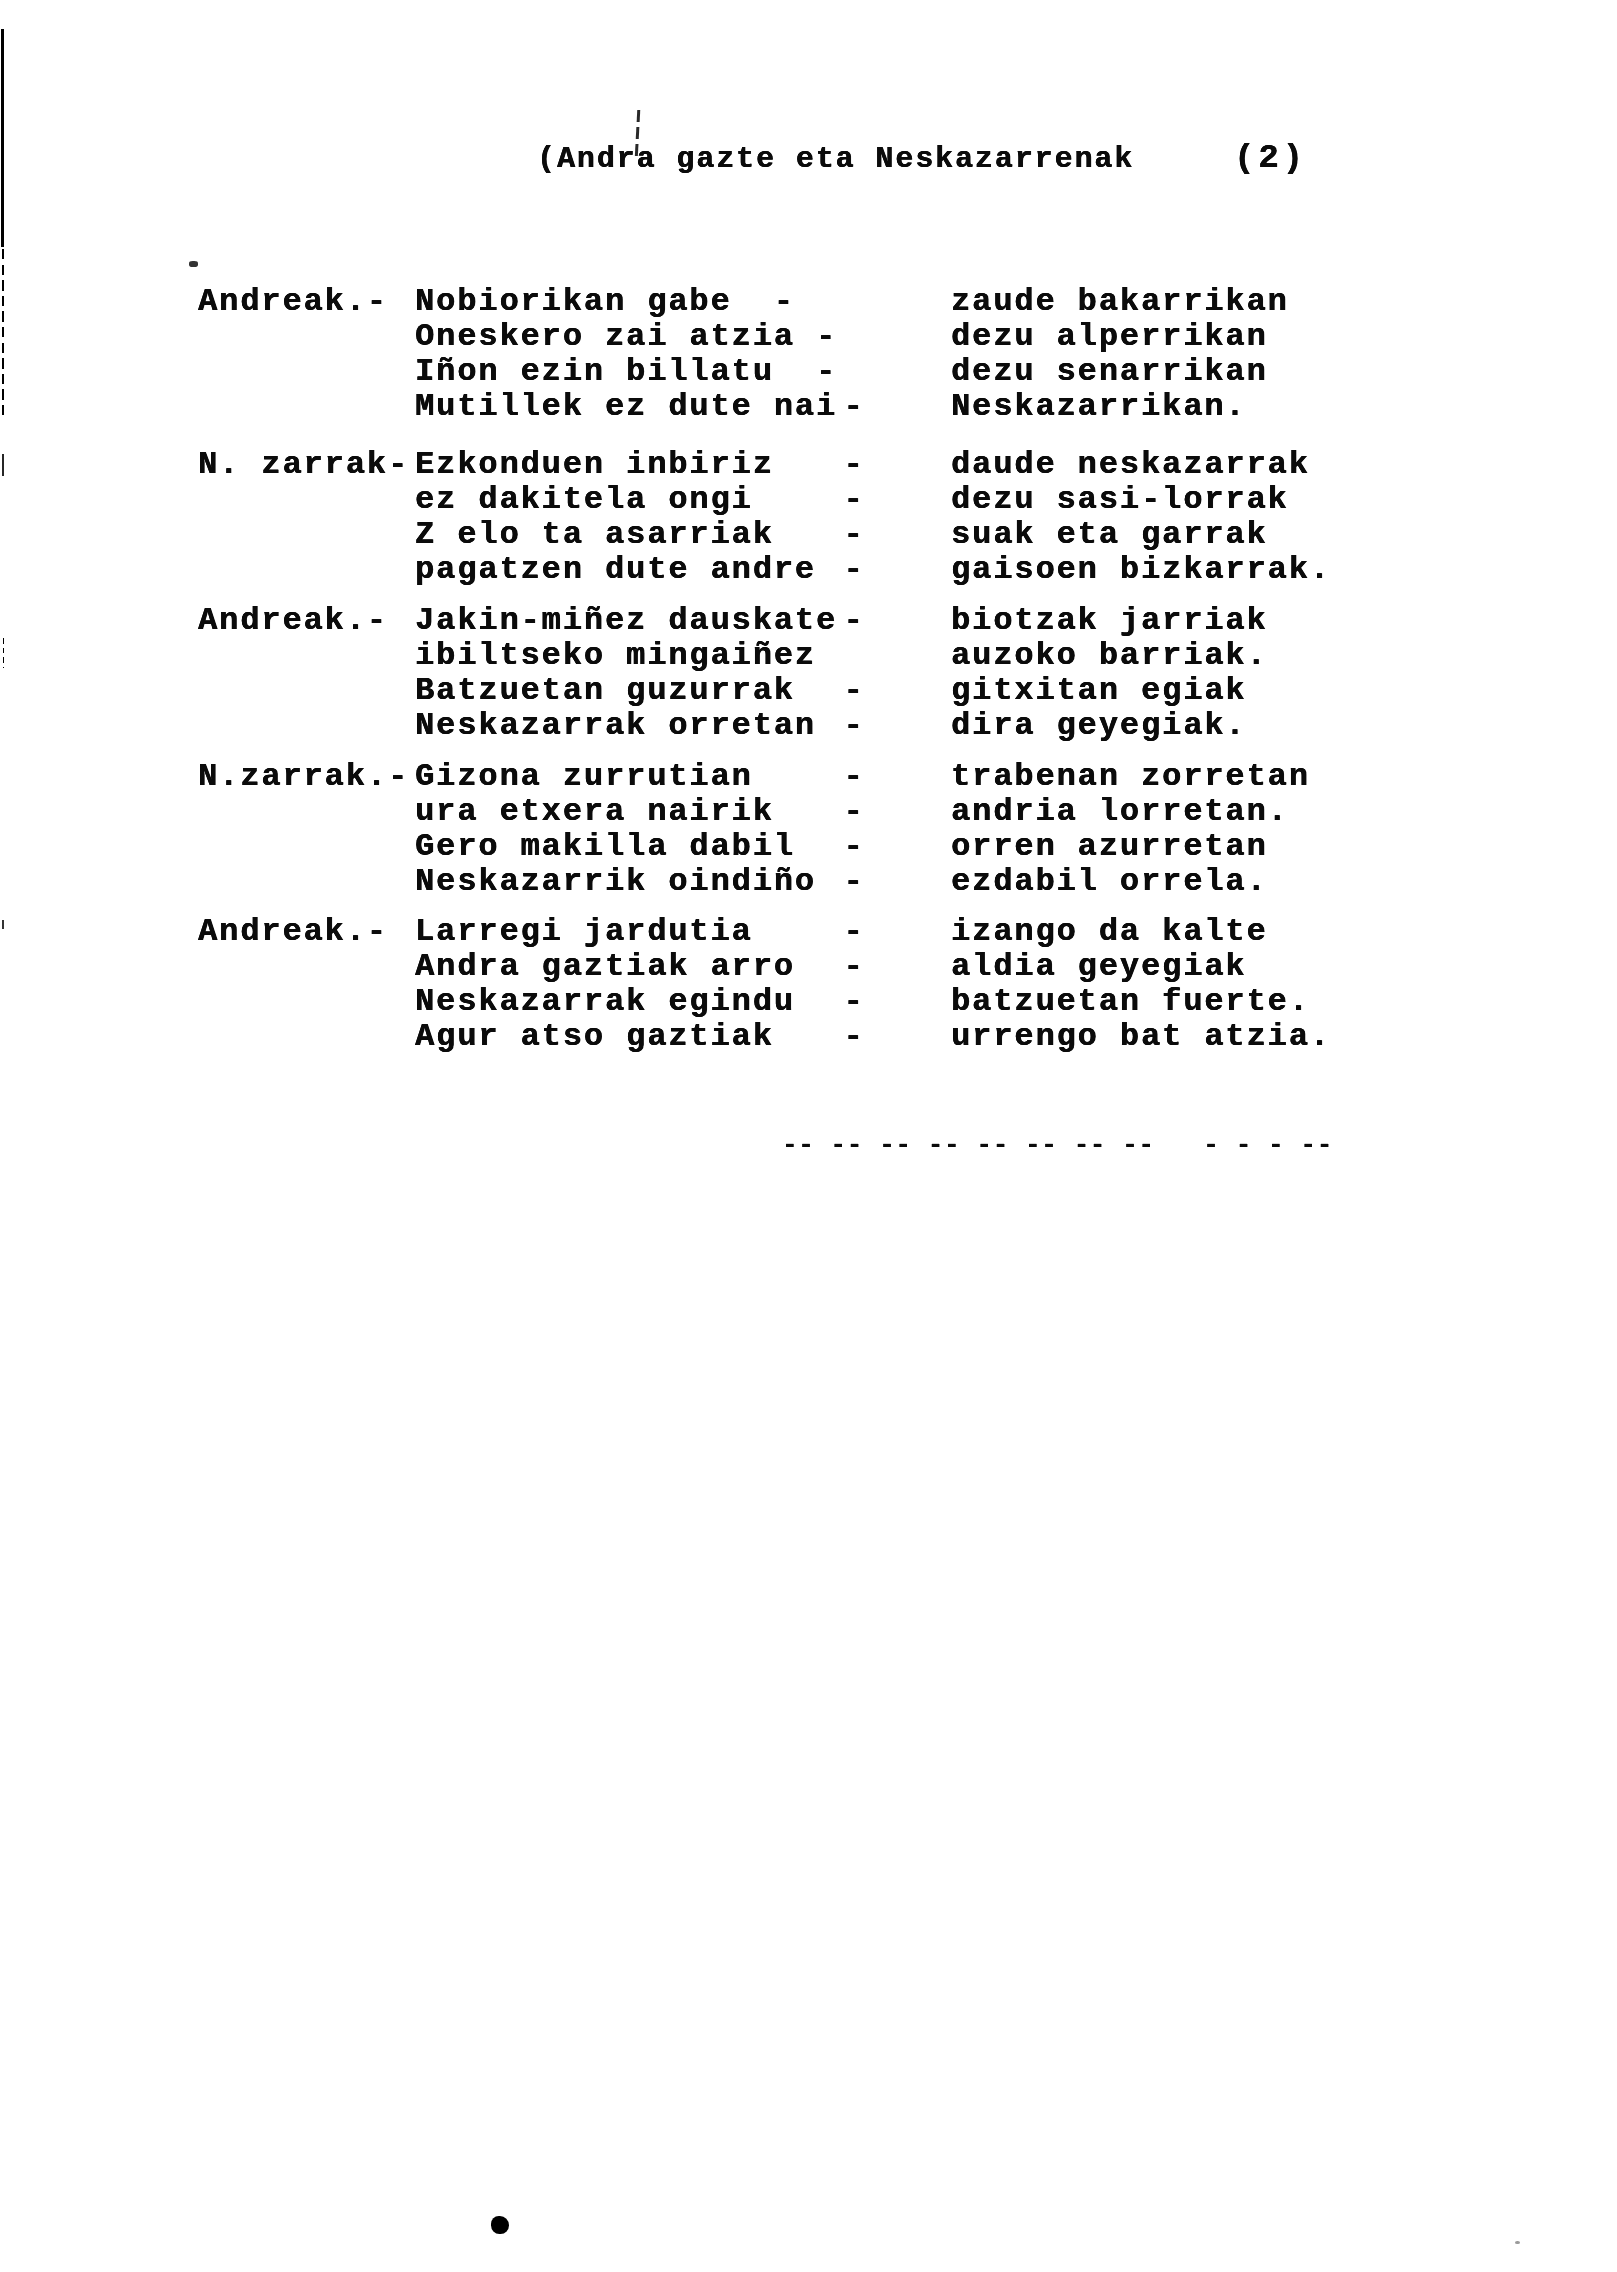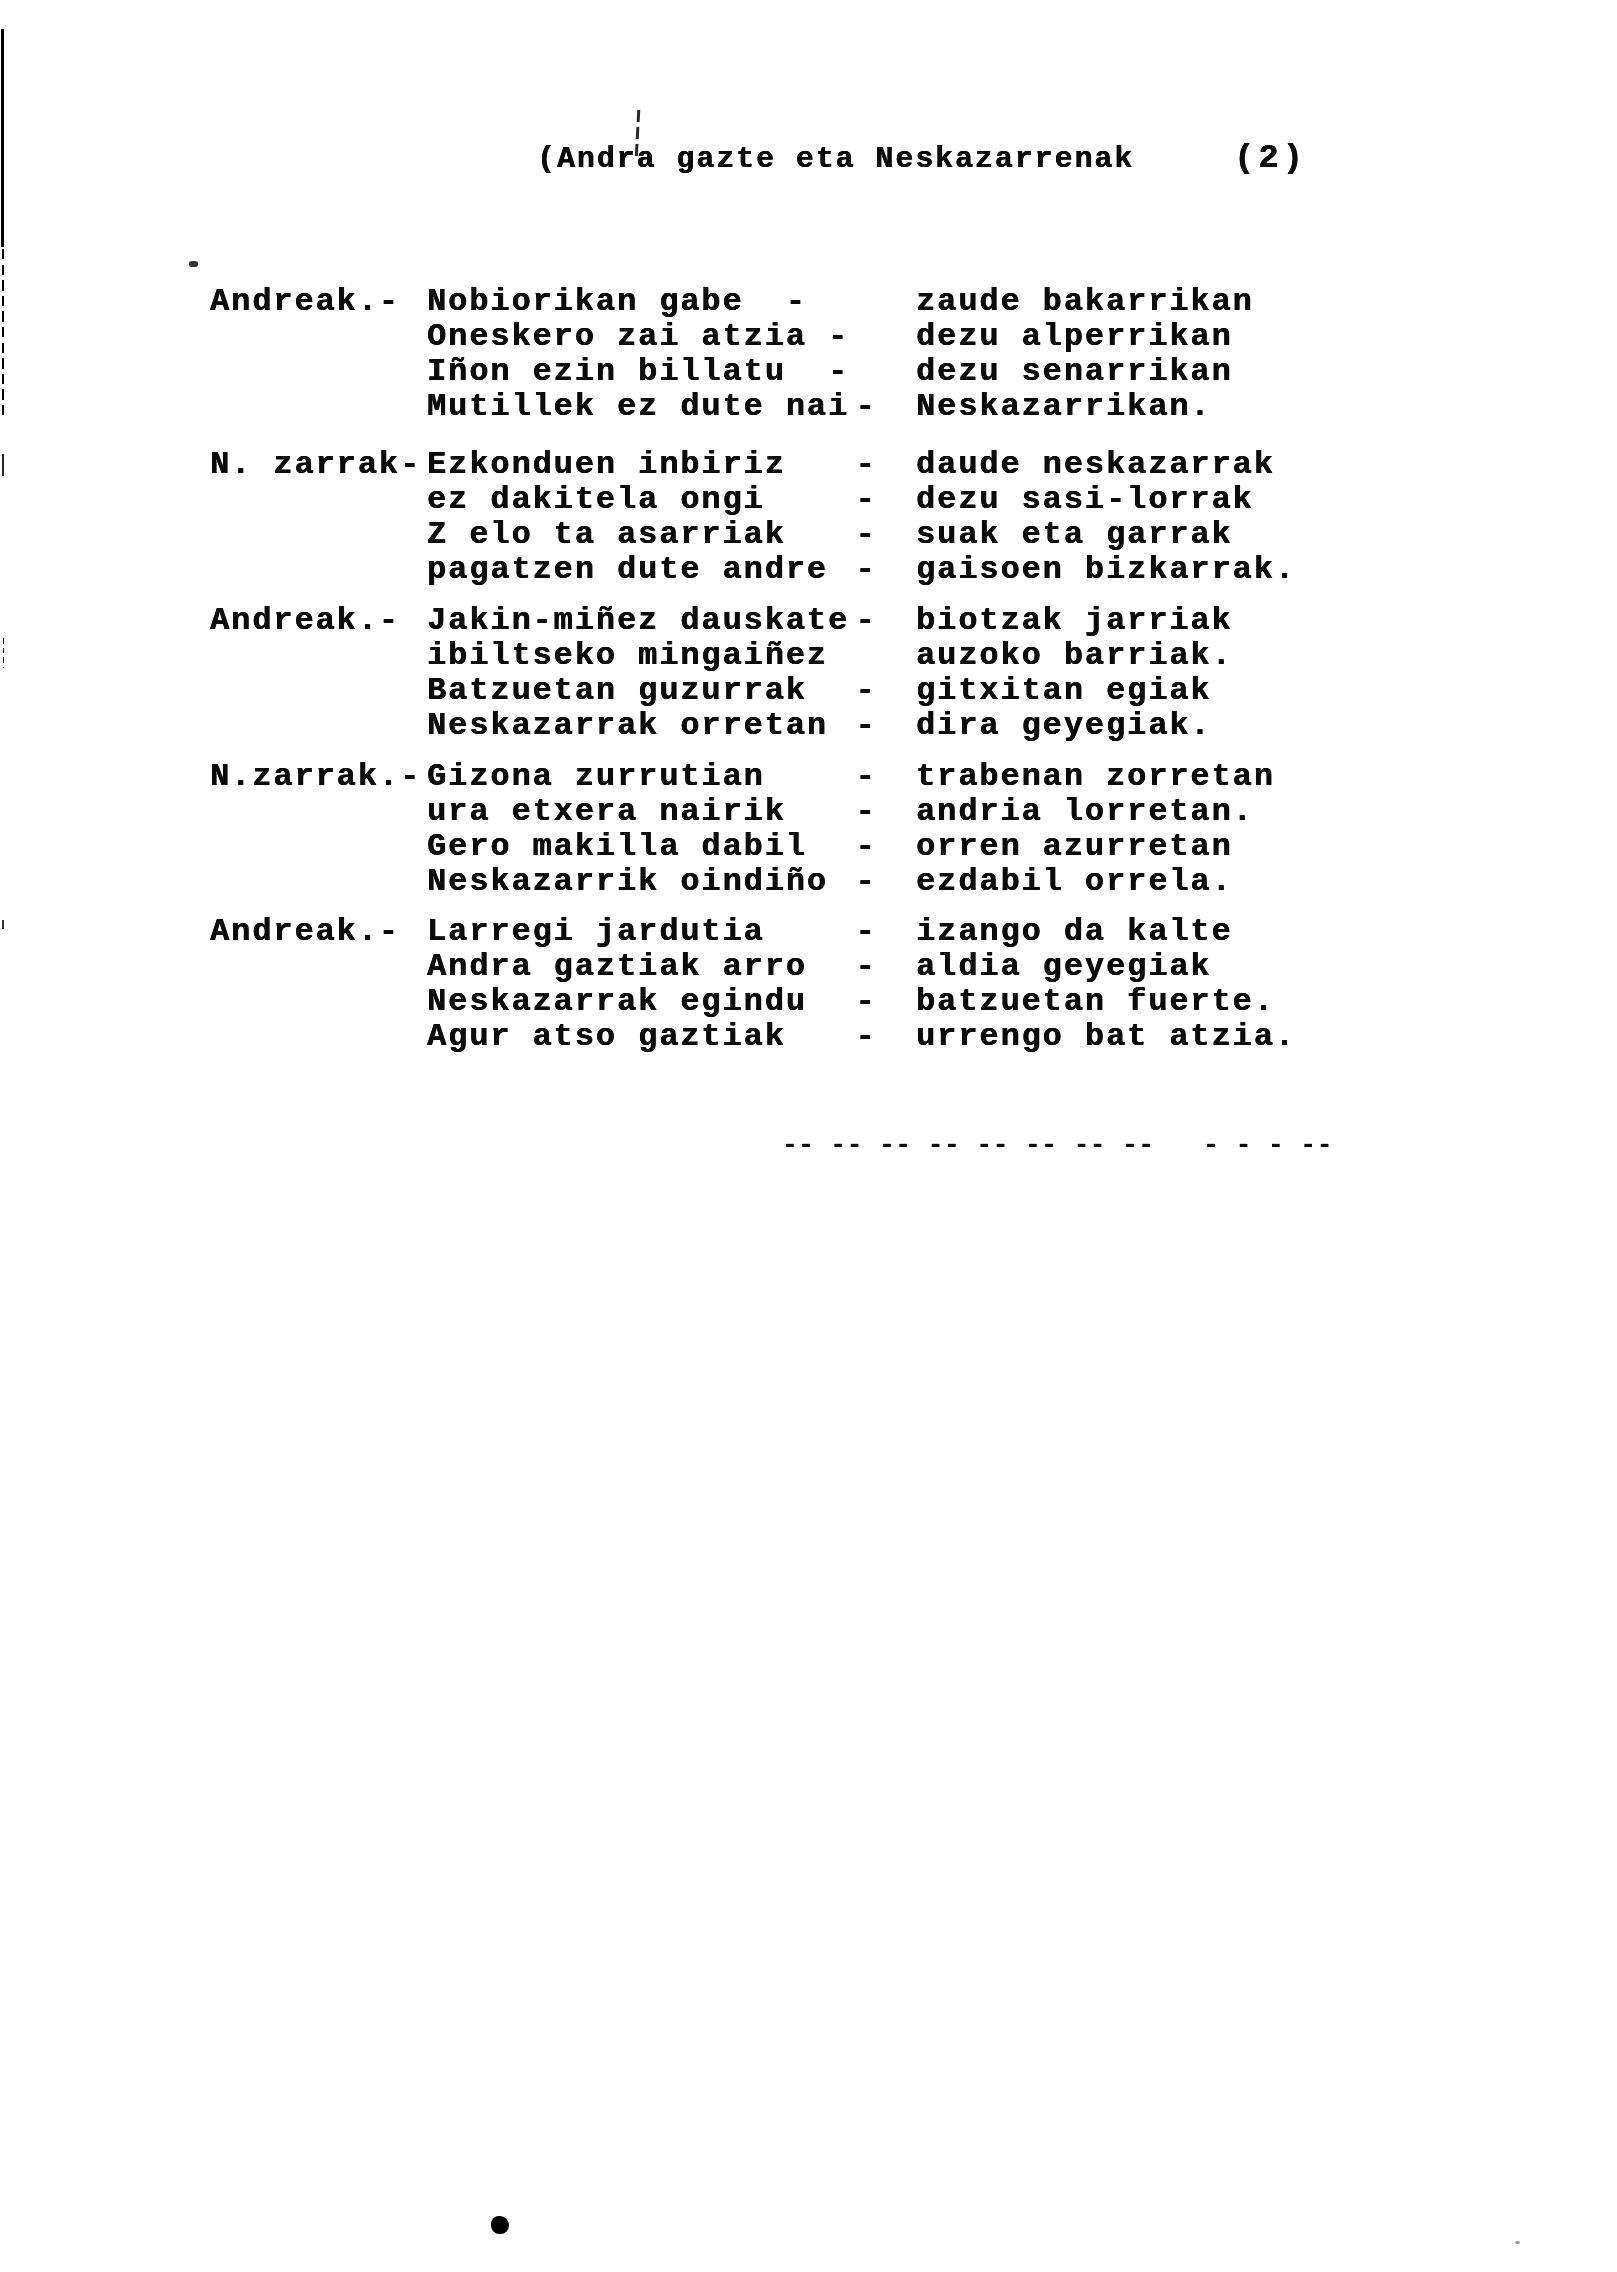--- a/index.html
+++ b/index.html
@@ -19,29 +19,29 @@
   }
   .title{
     position:absolute;top:141px;left:537px;
     font-size:30px;line-height:36px;
   }
   .pagenum{
     position:absolute;top:139px;left:1234px;
     font-size:34px;line-height:39px;letter-spacing:3.9px;
   }
   .stanza{
-    position:absolute;left:210px;width:1361px;
+    position:absolute;left:198px;width:1361px;
     display:grid;
     grid-template-columns:217px 389px 100px auto;
     font-size:32px;line-height:35px;
   }
   .sp{white-space:pre;}
   .vl{white-space:pre;}
   .vd{text-align:center;white-space:pre;}
-  .vr{white-space:pre;}
+  .vr{white-space:pre;margin-left:47px;}
   .divider{
     position:absolute;top:1131px;left:782px;
     font-size:26px;line-height:28.5px;letter-spacing:0.6px;
     white-space:pre;
     text-shadow:0 0 0.6px #000;
   }
   .ink-dot{
     position:absolute;left:491px;top:2216px;
     width:17.5px;height:18px;background:#000;
     border-radius:46% 54% 50% 50%;

